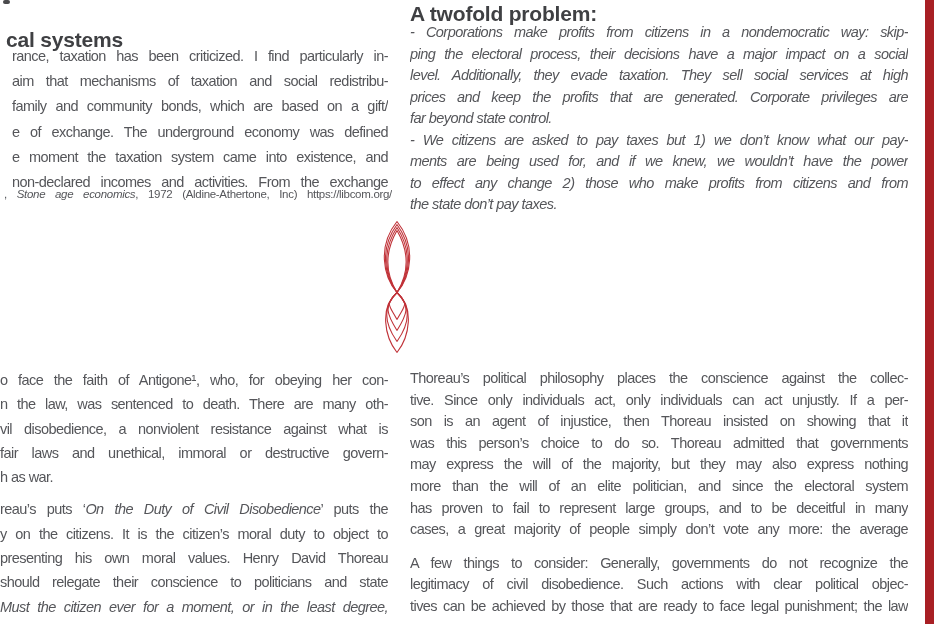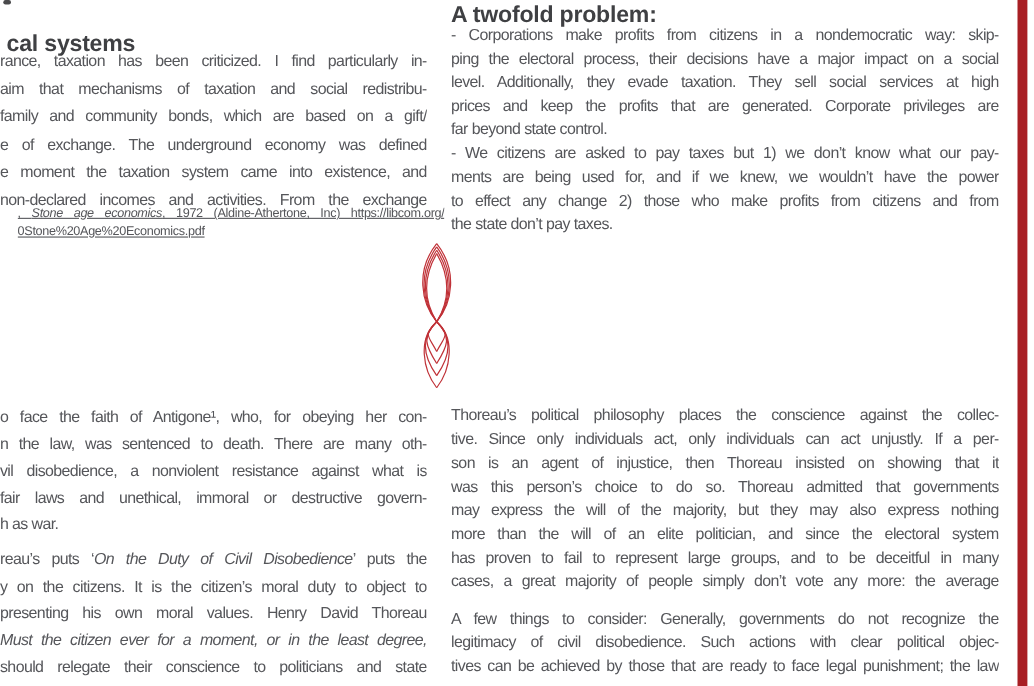--- a/index.html
+++ b/index.html
@@ -8,23 +8,23 @@
     overflow:hidden;font-family:"Liberation Sans",sans-serif;color:var(--text-gray,#55565a);
   }
   .abs{position:absolute;}
   .heading{font-weight:700;color:var(--heading-dark,#3f4043);font-size:21px;letter-spacing:-0.2px;}
   .col{letter-spacing:-0.55px;font-size:14.5px;}
   .ln{
     text-align:justify;text-align-last:justify;overflow:hidden;
   }
   .ln.end{text-align:left;text-align-last:auto;}
   .it{font-style:italic;}
-  .lt-body .ln{height:25.2px;line-height:25.2px;}
+  .lt-body .ln{height:25.2px;line-height:25.2px;padding-left:12px;}
   .lb .ln{height:24.3px;line-height:24.3px;}
-  .rt-body .ln{height:21.5px;line-height:21.5px;}
+  .rt-body .ln{height:21.5px;line-height:21.5px;font-style:italic;}
   .rb .ln{height:21.6px;line-height:21.6px;}
   .fn{font-size:11.5px;letter-spacing:-0.3px;}
   .fn .ln{height:17px;line-height:17px;}
   .para-gap-sm{margin-top:8px;}
   .para-gap-md{margin-top:12px;}
   #edge-bar{background:var(--bar-red,#a81f24);}
   #ornament path{fill:none;stroke:var(--ornament-red,#c03238);stroke-width:1.1;}
   #corner-frag{background:#4a4a4c;border-radius:2px;}
 </style>
 </head>
@@ -38,23 +38,22 @@
 
   <div class="abs col lt-body" style="left:0;top:44px;width:388px;">
       <div class="ln"><span>rance, taxation has been criticized. I find particularly in-</span></div>
       <div class="ln"><span>aim that mechanisms of taxation and social redistribu-</span></div>
       <div class="ln"><span>family and community bonds, which are based on a gift/</span></div>
       <div class="ln"><span>e of exchange. The underground economy was defined</span></div>
       <div class="ln"><span>e moment the taxation system came into existence, and</span></div>
       <div class="ln"><span>non-declared incomes and activities. From the exchange</span></div>
     </div>
 
-  <div class="abs fn" style="left:16px;top:186px;width:388px;text-decoration:underline;">
+  <div class="abs fn" style="left:4px;top:186px;width:388px;">
       <div class="ln"><span>, </span><span class="it">Stone age economics</span><span>, 1972 (Aldine-Athertone, Inc) https://libcom.org/</span></div>
-      <div class="ln end"><span>0Stone%20Age%20Economics.pdf</span></div>
     </div>
 
   <svg id="ornament" class="abs" style="left:377px;top:221px;" width="40" height="136" viewBox="0 0 40 135">
     <path d="M20,0 C0.8,24 5.6,54 20,71 C37.5,86 32.6,115 20,131"></path>
     <path d="M20,0 C39.2,24 34.4,54 20,71 C2.5,86 7.4,115 20,131"></path>
     <path d="M20,3 C2.6,27 6.95,54 20,71 C35.6,86 31.25,104 20,120"></path>
     <path d="M20,3 C37.4,27 33.05,54 20,71 C4.4,86 8.75,104 20,120"></path>
     <path d="M20,6 C4.4,30 8.3,54 20,71 C33.75,85 29.9,93 20,109"></path>
     <path d="M20,6 C35.6,30 31.7,54 20,71 C6.25,85 10.1,93 20,109"></path>
     <path d="M20,9 C6.2,33 9.65,54 20,71 C31.9,84 28.55,82 20,98"></path>
@@ -80,22 +79,22 @@
         <div class="ln"><span>o face the faith of Antigone¹, who, for obeying her con-</span></div>
         <div class="ln"><span>n the law, was sentenced to death. There are many oth-</span></div>
         <div class="ln"><span>vil disobedience, a nonviolent resistance against what is</span></div>
         <div class="ln"><span>fair laws and unethical, immoral or destructive govern-</span></div>
         <div class="ln end"><span>h as war.</span></div>
       </div>
     <div class="para-gap-sm">
         <div class="ln"><span>reau’s puts ‘</span><span class="it">On the Duty of Civil Disobedience</span><span>’ puts the</span></div>
         <div class="ln"><span>y on the citizens. It is the citizen’s moral duty to object to</span></div>
         <div class="ln"><span>presenting his own moral values. Henry David Thoreau</span></div>
+        <div class="ln"><span>should relegate their conscience to politicians and state</span></div>
         <div class="ln"><span class="it">Must the citizen ever for a moment, or in the least degree,</span></div>
-        <div class="ln"><span>should relegate their conscience to politicians and state</span></div>
         <div class="ln"><span class="it">te to the legislator? Why has every man a conscience, then?</span></div>
       </div>
   </div>
 
   <div class="abs col rb" style="left:410px;top:368px;width:498px;">
     <div>
         <div class="ln"><span>Thoreau’s political philosophy places the conscience against the collec-</span></div>
         <div class="ln"><span>tive. Since only individuals act, only individuals can act unjustly. If a per-</span></div>
         <div class="ln"><span>son is an agent of injustice, then Thoreau insisted on showing that it</span></div>
         <div class="ln"><span>was this person’s choice to do so. Thoreau admitted that governments</span></div>

